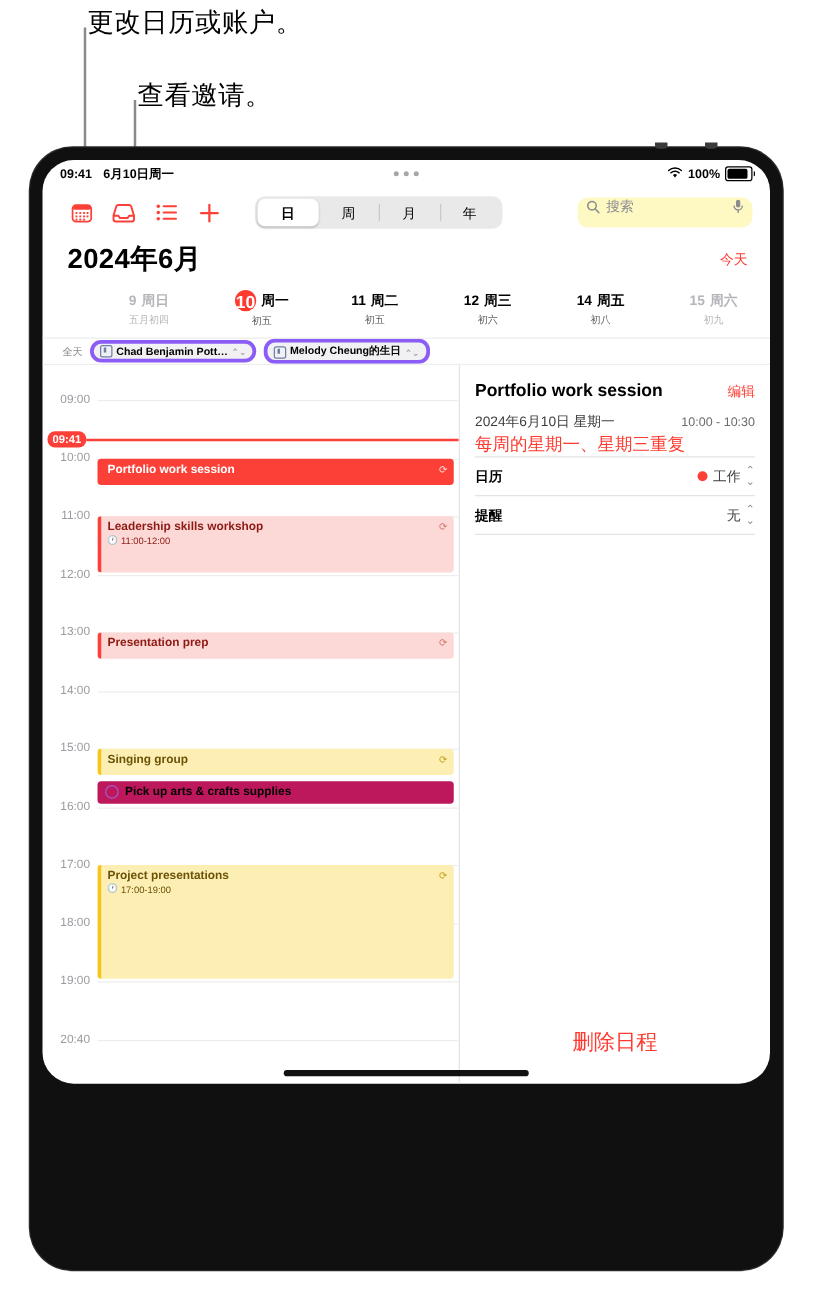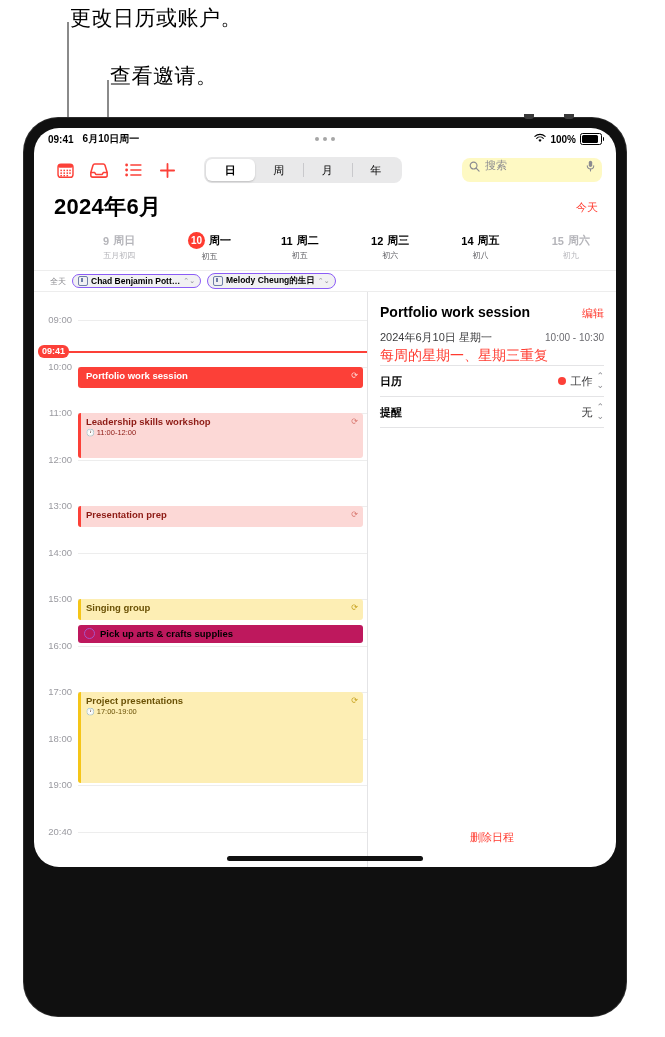--- a/index.html
+++ b/index.html
@@ -235,42 +235,42 @@
   }
   .day-col.dim .day-top, .day-col.dim .day-lunar { color: #b5b5ba; }
   .day-num.badge {
     background: #ff3b30;
     color: #fff;
     width: 17px; height: 17px;
     border-radius: 50%;
     display: flex;
     align-items: center;
     justify-content: center;
-    font-size: 10px;
+    font-size: 14px;
   }
   .day-lunar { font-size: 8px; color: #5b5b60; }
 
   
   #allday-row {
     flex: 0 0 20px;
     display: flex;
     align-items: center;
     border-top: 1px solid #ededed;
     border-bottom: 1px solid #ededed;
     padding-left: 8px;
     gap: 6px;
     overflow: hidden;
   }
   #allday-label { font-size: 8px; color: #8b8b90; width: 24px; text-align: right; }
   .invite-chip {
     display: flex;
-    align-items: center;
+    align-items: flex-end;
     gap: 3px;
     background: #f1f1f3;
-    border: 1px solid #8b5cf6;
+    border: 3px solid #8b5cf6;
     border-radius: 9px;
     padding: 1px 5px;
     font-size: 8.5px;
     color: #000;
     font-weight: bold;
     white-space: nowrap;
     cursor: pointer;
   }
   .inv-sq {
     width: 8px; height: 8px;
@@ -438,21 +438,21 @@
   }
   .cal-dot { width: 8px; height: 8px; border-radius: 50%; background: #fc4038; }
   .stepper { color: #8b8b90; font-size: 9px; line-height: 9px; }
   #det-rows-end { border-top: 1px solid #e4e4e6; }
 
   #delete-btn {
     position: absolute;
     left: 0; right: 0;
     bottom: 22px;
     text-align: center;
-    font-size: 11px;
+    font-size: 17px;
     color: #ff3b30;
     cursor: pointer;
     margin-top: 18px;
   }
 
   
   #home-indicator {
     position: absolute;
     left: 50%;
     transform: translateX(-50%);

